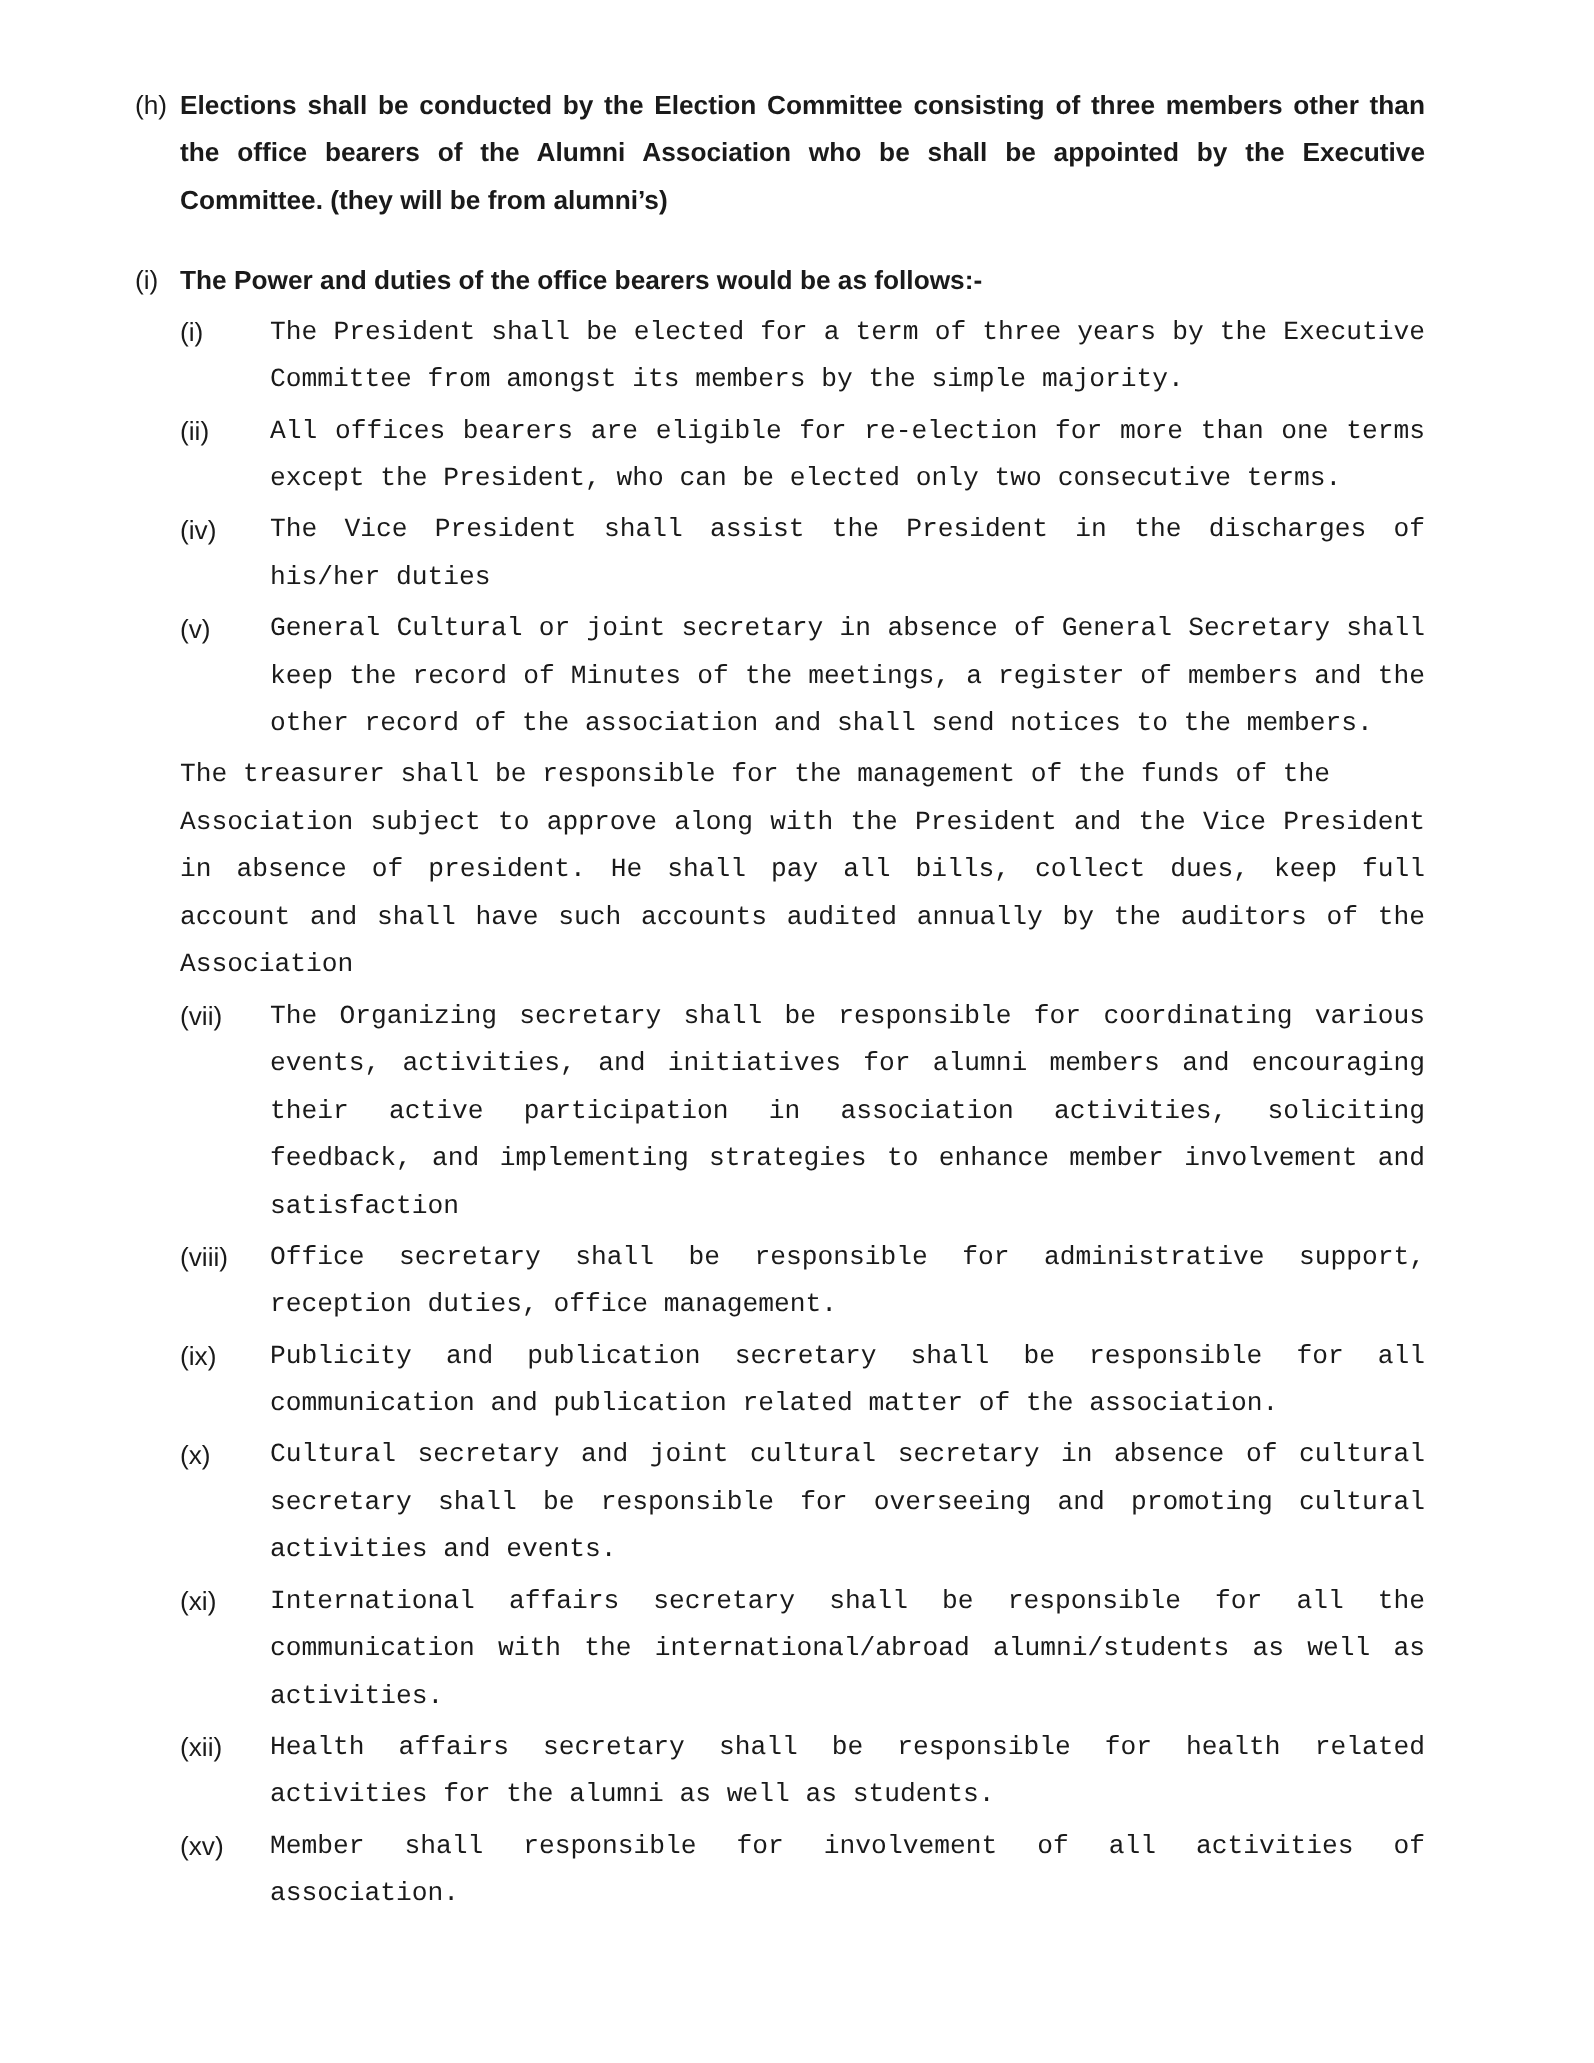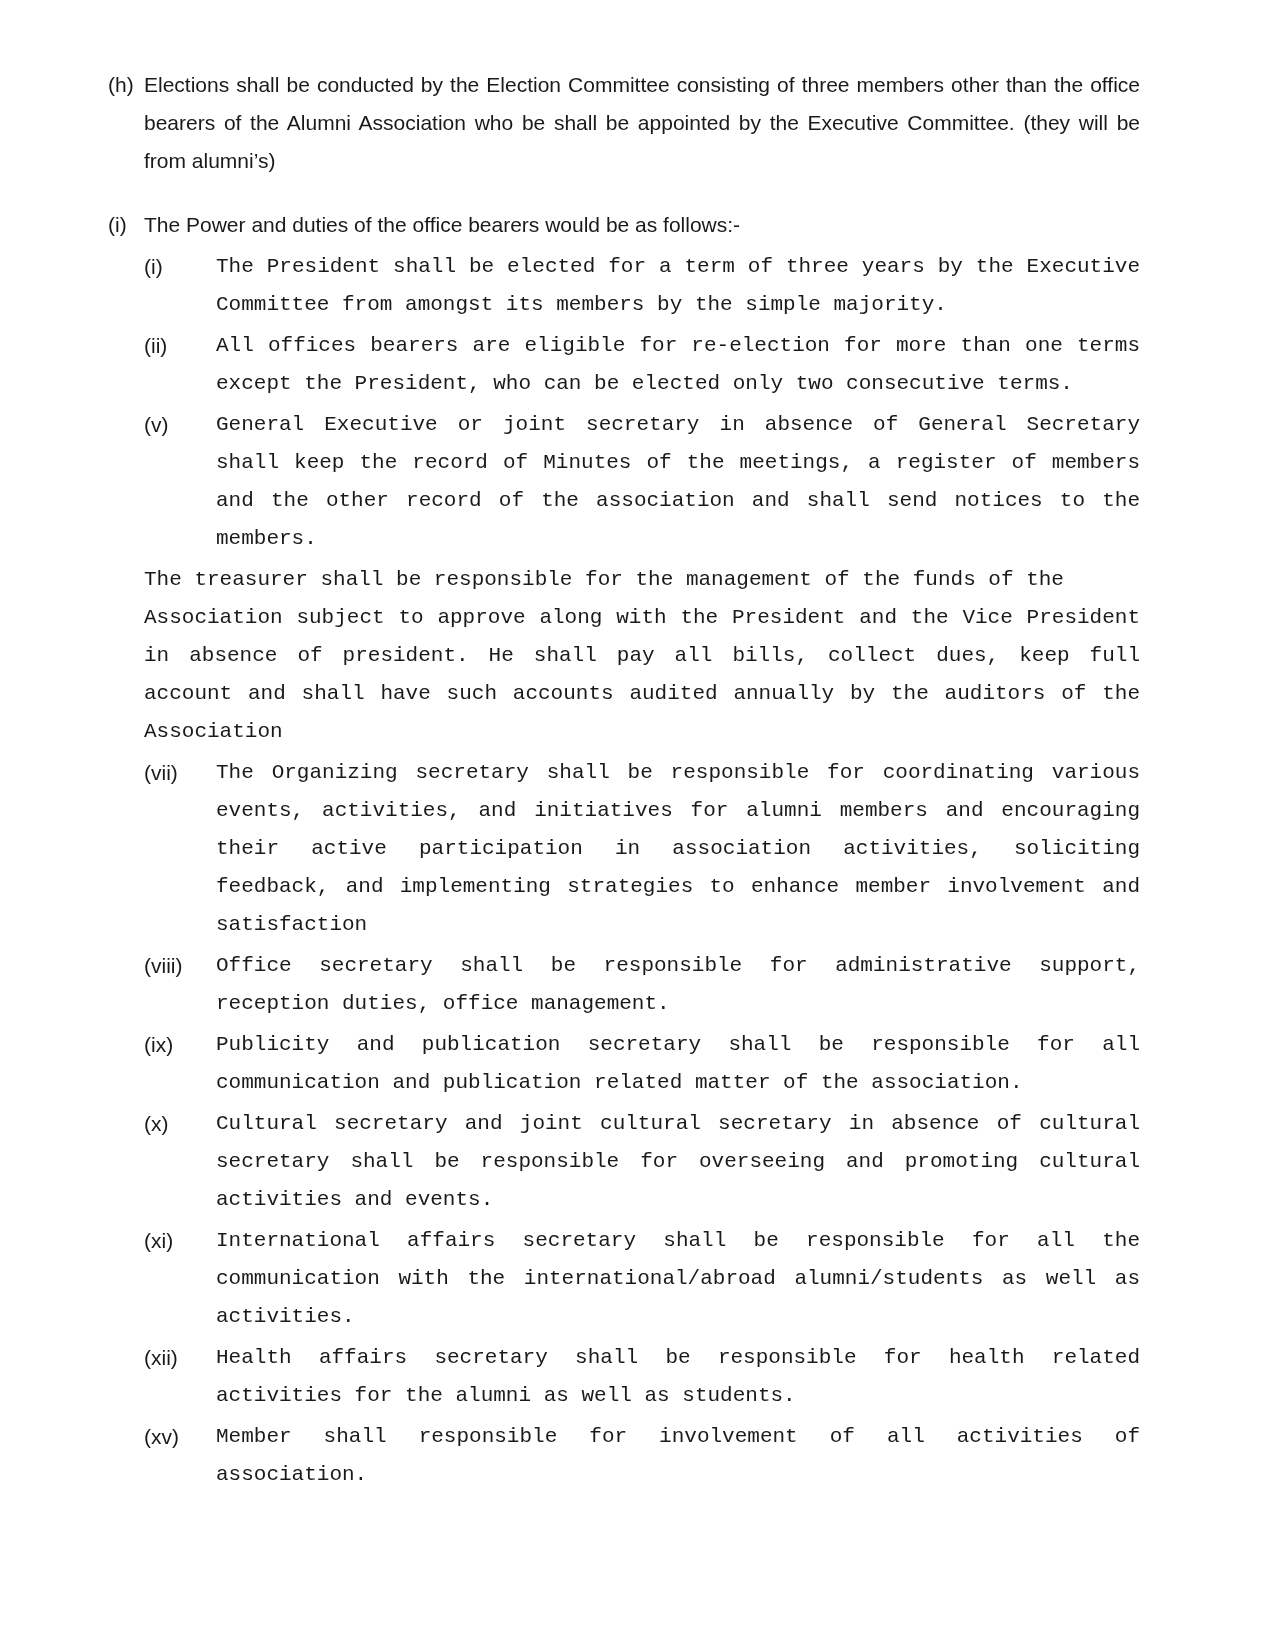--- a/index.html
+++ b/index.html
@@ -4,21 +4,21 @@
 <style>
   html, body { margin: 0; padding: 0; background: #ffffff; }
   body {
     width: 1275px; height: 1650px; position: relative; overflow: hidden;
     font-family: "Liberation Sans", "DejaVu Sans", sans-serif;
     color: #1a1a1a;
   }
   .page { position: absolute; left: 108px; top: 66px; width: 1032px; }
   .para { display: flex; font-size: 21px; line-height: 38px; text-align: justify; }
   .para .lbl { width: 36px; flex: none; }
-  .para .txt { flex: 1; }
+  .para .txt { flex: 1; font-weight: bold; }
   .para-h { margin-bottom: 26px; }
   .sub { margin-left: 36px; margin-top: 4px; }
   .item { display: flex; font-size: 21px; line-height: 38px; margin-bottom: 3px; }
   .item .num { width: 72px; flex: none; }
   .item .body { flex: 1; text-align: justify; font-family: Liberation Mono, monospace; }
   .line { display: block; }
 </style>
 </head>
 <body>
 
@@ -36,22 +36,26 @@
   <div class="sub">
     <div class="item">
         <span class="num">(i)</span>
         <span class="body">The President shall be elected for a term of three years by the Executive Committee from amongst its members by the simple majority.</span>
       </div>
     <div class="item">
         <span class="num">(ii)</span>
         <span class="body">All offices bearers are eligible for re-election for more than one terms except the President, who can be elected only two consecutive terms.</span>
       </div>
     <div class="item">
+        <span class="num">(iv)</span>
+        <span class="body">The Vice President shall assist the President in the discharges of his/her duties</span>
+      </div>
+    <div class="item">
         <span class="num">(v)</span>
-        <span class="body">General Executive or joint secretary in absence of General Secretary shall keep the record of Minutes of the meetings, a register of members and the other record of the association and shall send notices to the members.</span>
+        <span class="body">General Cultural or joint secretary in absence of General Secretary shall keep the record of Minutes of the meetings, a register of members and the other record of the association and shall send notices to the members.</span>
       </div>
     <div class="item">
         <span class="body"><span class="line">The treasurer shall be responsible for the management of the funds of the</span><span>Association subject to approve along with the President and the Vice President in absence of president. He shall pay all bills, collect dues, keep full account and shall have such accounts audited annually by the auditors of the Association</span></span>
       </div>
     <div class="item">
         <span class="num">(vii)</span>
         <span class="body">The Organizing secretary shall be responsible for coordinating various events, activities, and initiatives for alumni members and encouraging their active participation in association activities, soliciting feedback, and implementing strategies to enhance member involvement and satisfaction</span>
       </div>
     <div class="item">
         <span class="num">(viii)</span>

